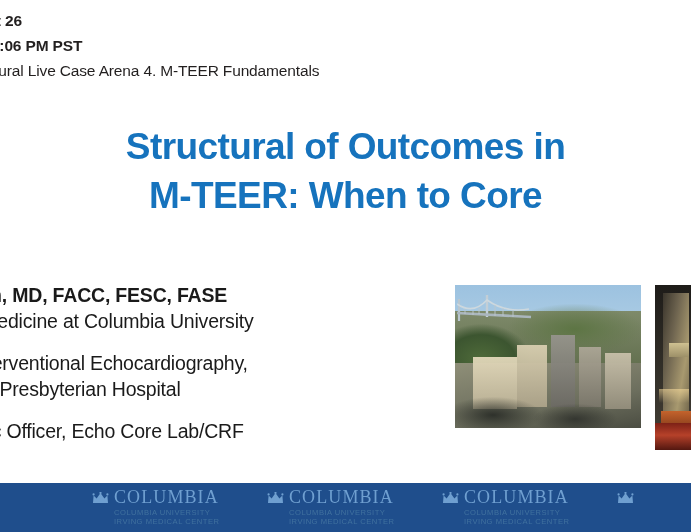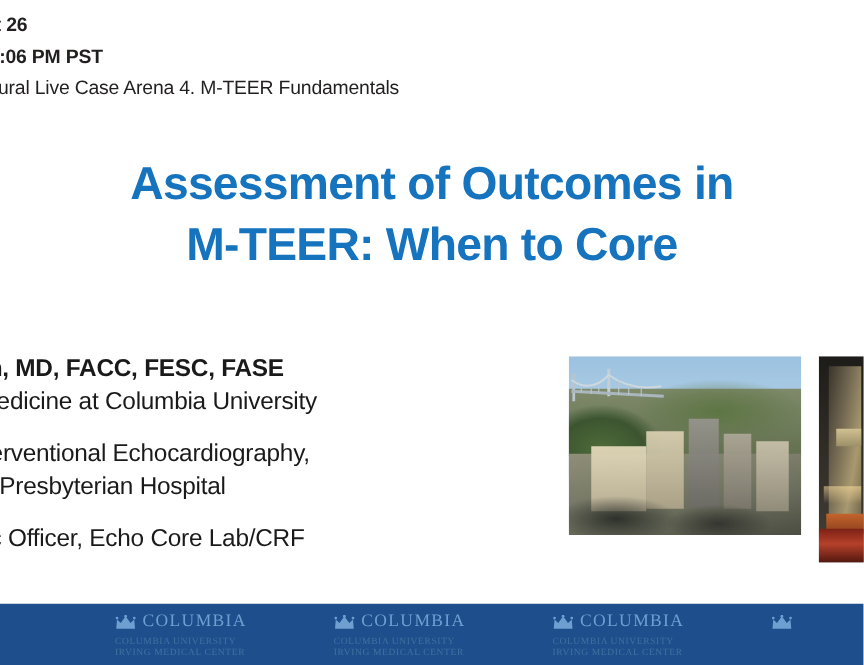--- a/index.html
+++ b/index.html
@@ -157,50 +157,51 @@
     height: 17px;
   }
   .crown {
     width: 17px;
     height: 12px;
     flex: none;
   }
   .brand-word {
     color: #6f9fd0;
     font-family: "Liberation Serif", serif;
-    font-size: 14px;
+    font-size: 18px;
     font-weight: 400;
     letter-spacing: 1.1px;
     line-height: 15px;
     white-space: nowrap;
   }
   .brand-sub {
+    margin-left: 22px;
     margin-top: 2px;
     color: #40719f;
-    font-family: Liberation Serif, serif;
+    font-family: Liberation Sans, sans-serif;
     font-size: 7.6px;
     letter-spacing: 0.5px;
     line-height: 9.2px;
     white-space: nowrap;
   }
   .brand-sub span { display: block; }
 </style>
 </head>
 <body>
 
 <div id="slide">
 
   <div class="meta">
     <span class="meta-line bold">day, Oct 26</span>
     <span class="meta-line bold">3 PM - 3:06 PM PST</span>
     <span class="meta-line">e: Structural Live Case Arena 4. M-TEER Fundamentals</span>
   </div>
 
   <div class="title-block">
-    <span class="title-line">Assessment of Outcomes in</span>
+    <span class="title-line">Structural of Outcomes in</span>
     <span class="title-line">M-TEER: When to Core</span>
   </div>
 
   <div class="authors">
     <span class="auth-line bold">a Hahn, MD, FACC, FESC, FASE</span>
     <span class="auth-line">or of Medicine at Columbia University</span>
     <div class="auth-gap"></div>
     <span class="auth-line">r of Interventional Echocardiography,</span>
     <span class="auth-line">w York Presbyterian Hospital</span>
     <div class="auth-gap"></div>

